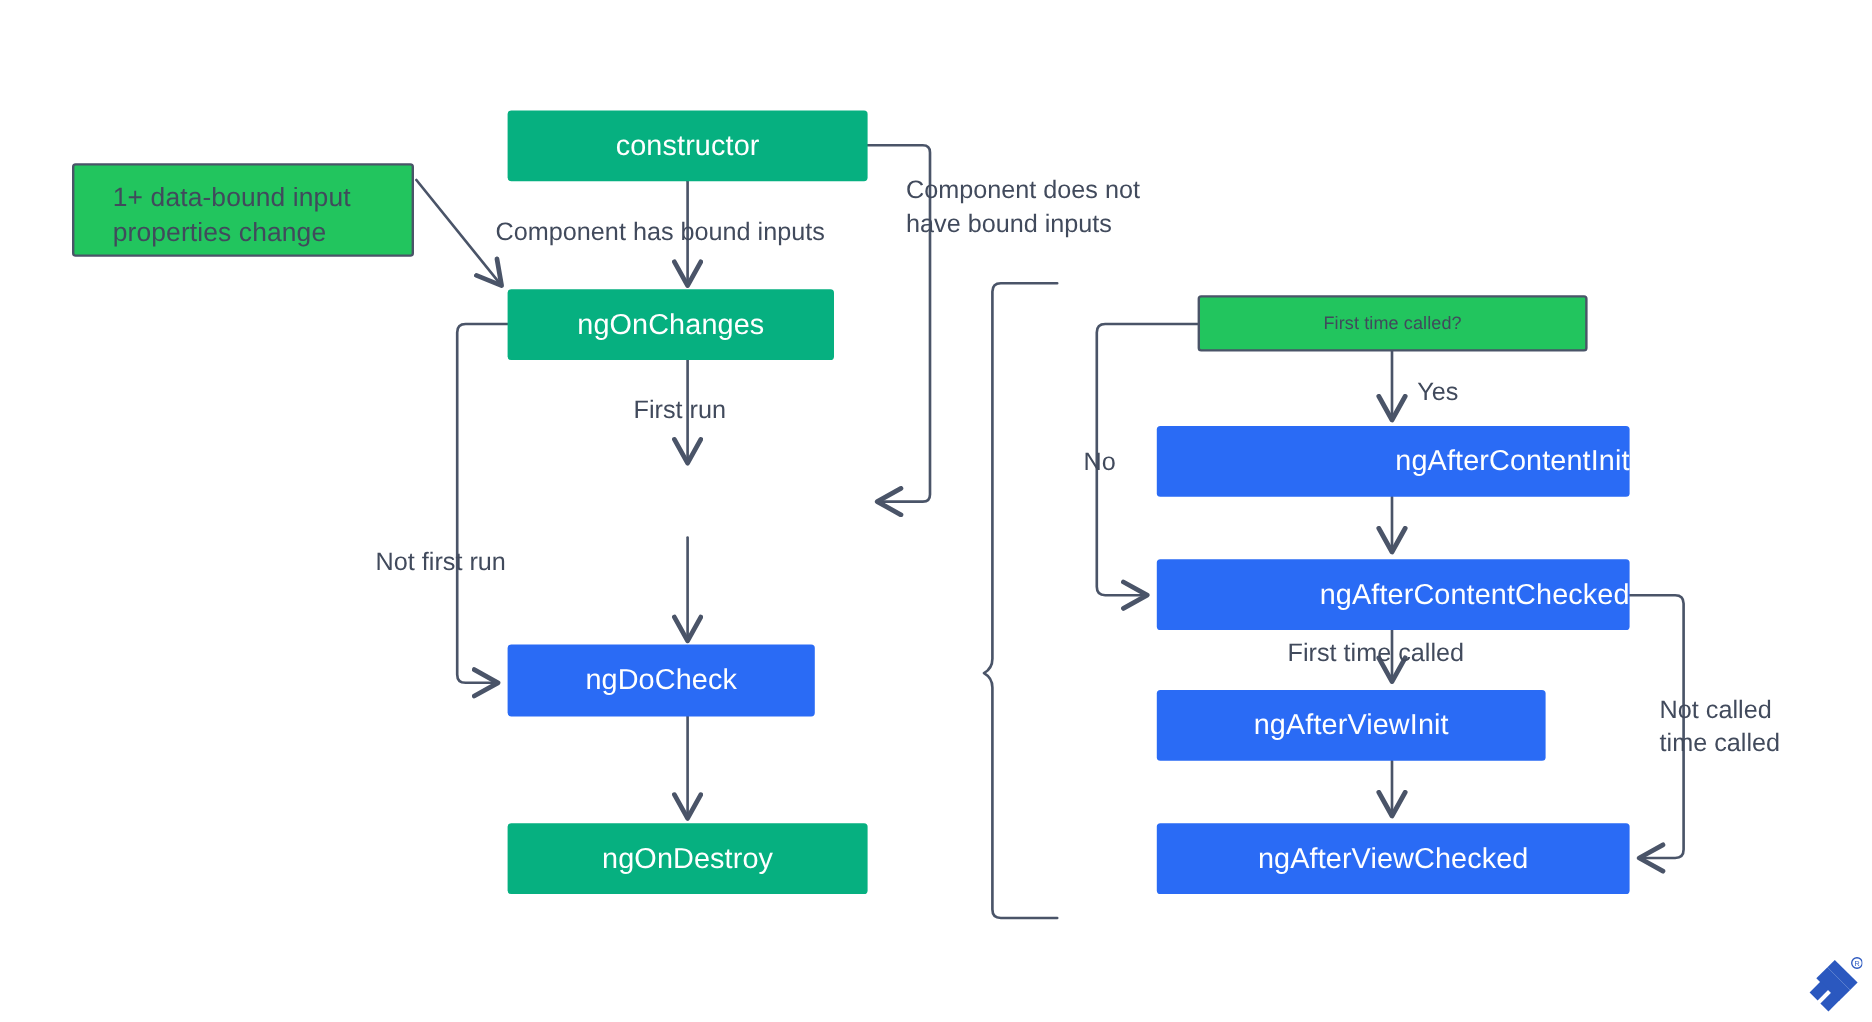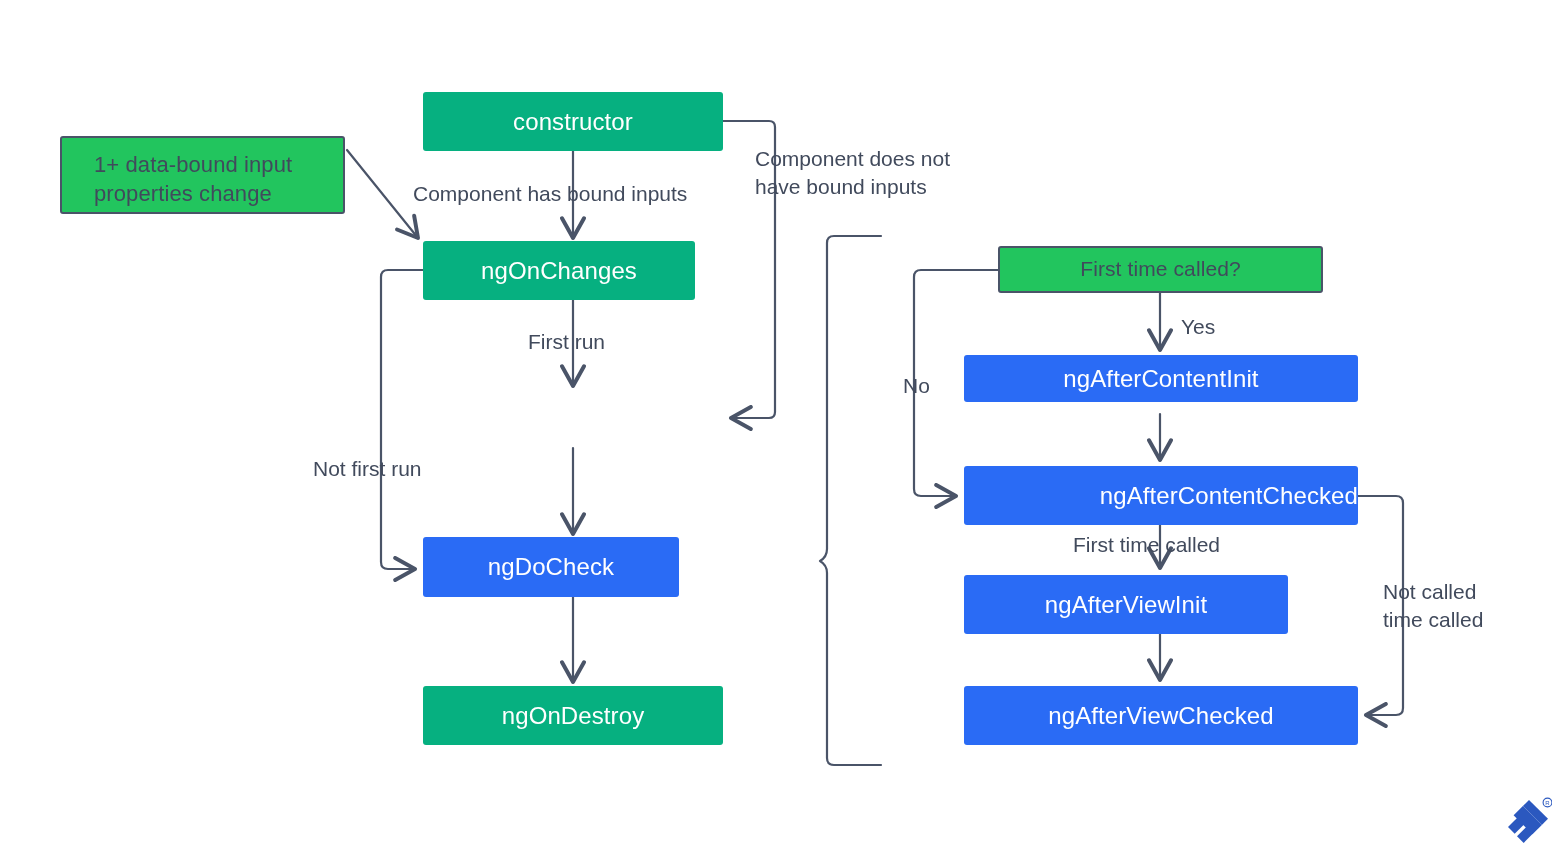--- a/index.html
+++ b/index.html
@@ -135,25 +135,25 @@
 
 
   <div class="node blue" style="left:423px; top:537px; width:256px; height:60px;">
     <span>ngDoCheck</span>
   </div>
 
   <div class="node green" style="left:423px; top:686px; width:300px; height:59px;">
     <span>ngOnDestroy</span>
   </div>
 
-  <div class="node outline" style="left:998px; top:246px; width:325px; height:47px; font-size:21px;">
+  <div class="node outline" style="left:998px; top:246px; width:325px; height:47px; font-size:15px;">
     <span>First time called?</span>
   </div>
 
-  <div class="node blue" style="left:964px; top:355px; width:394px; height:47px;">
+  <div class="node blue" style="left:964px; top:355px; width:394px; height:59px;justify-content:flex-end;">
     <span>ngAfterContentInit</span>
   </div>
 
   <div class="node blue" style="left:964px; top:466px; width:394px; height:59px;justify-content:flex-end;">
     <span>ngAfterContentChecked</span>
   </div>
 
   <div class="node blue" style="left:964px; top:575px; width:324px; height:59px;">
     <span>ngAfterViewInit</span>
   </div>

